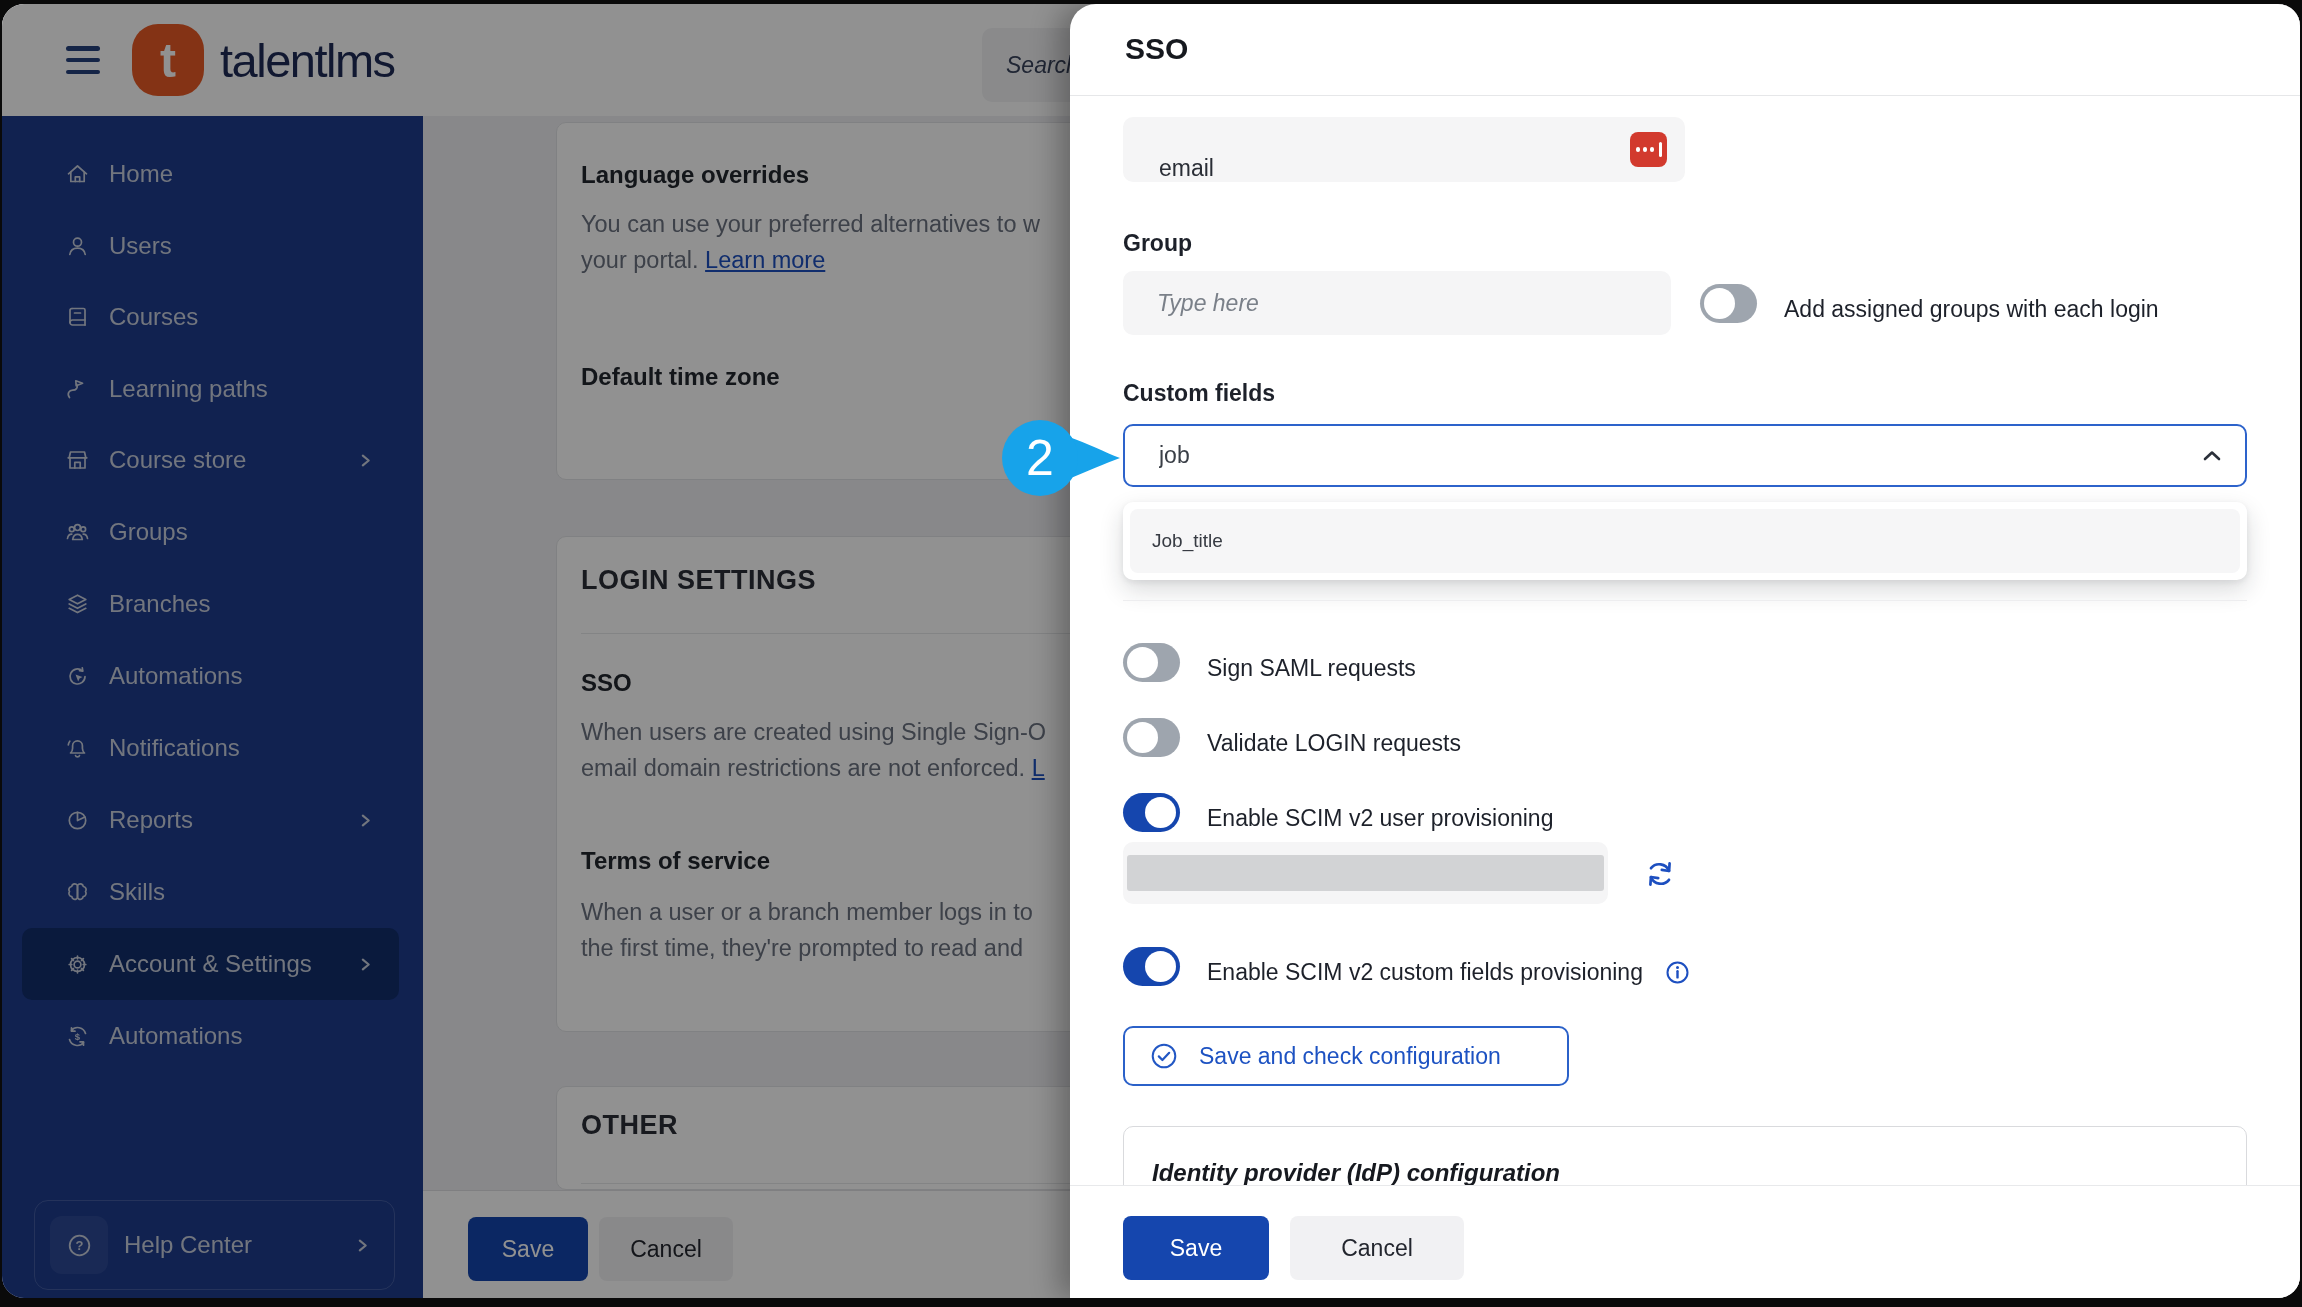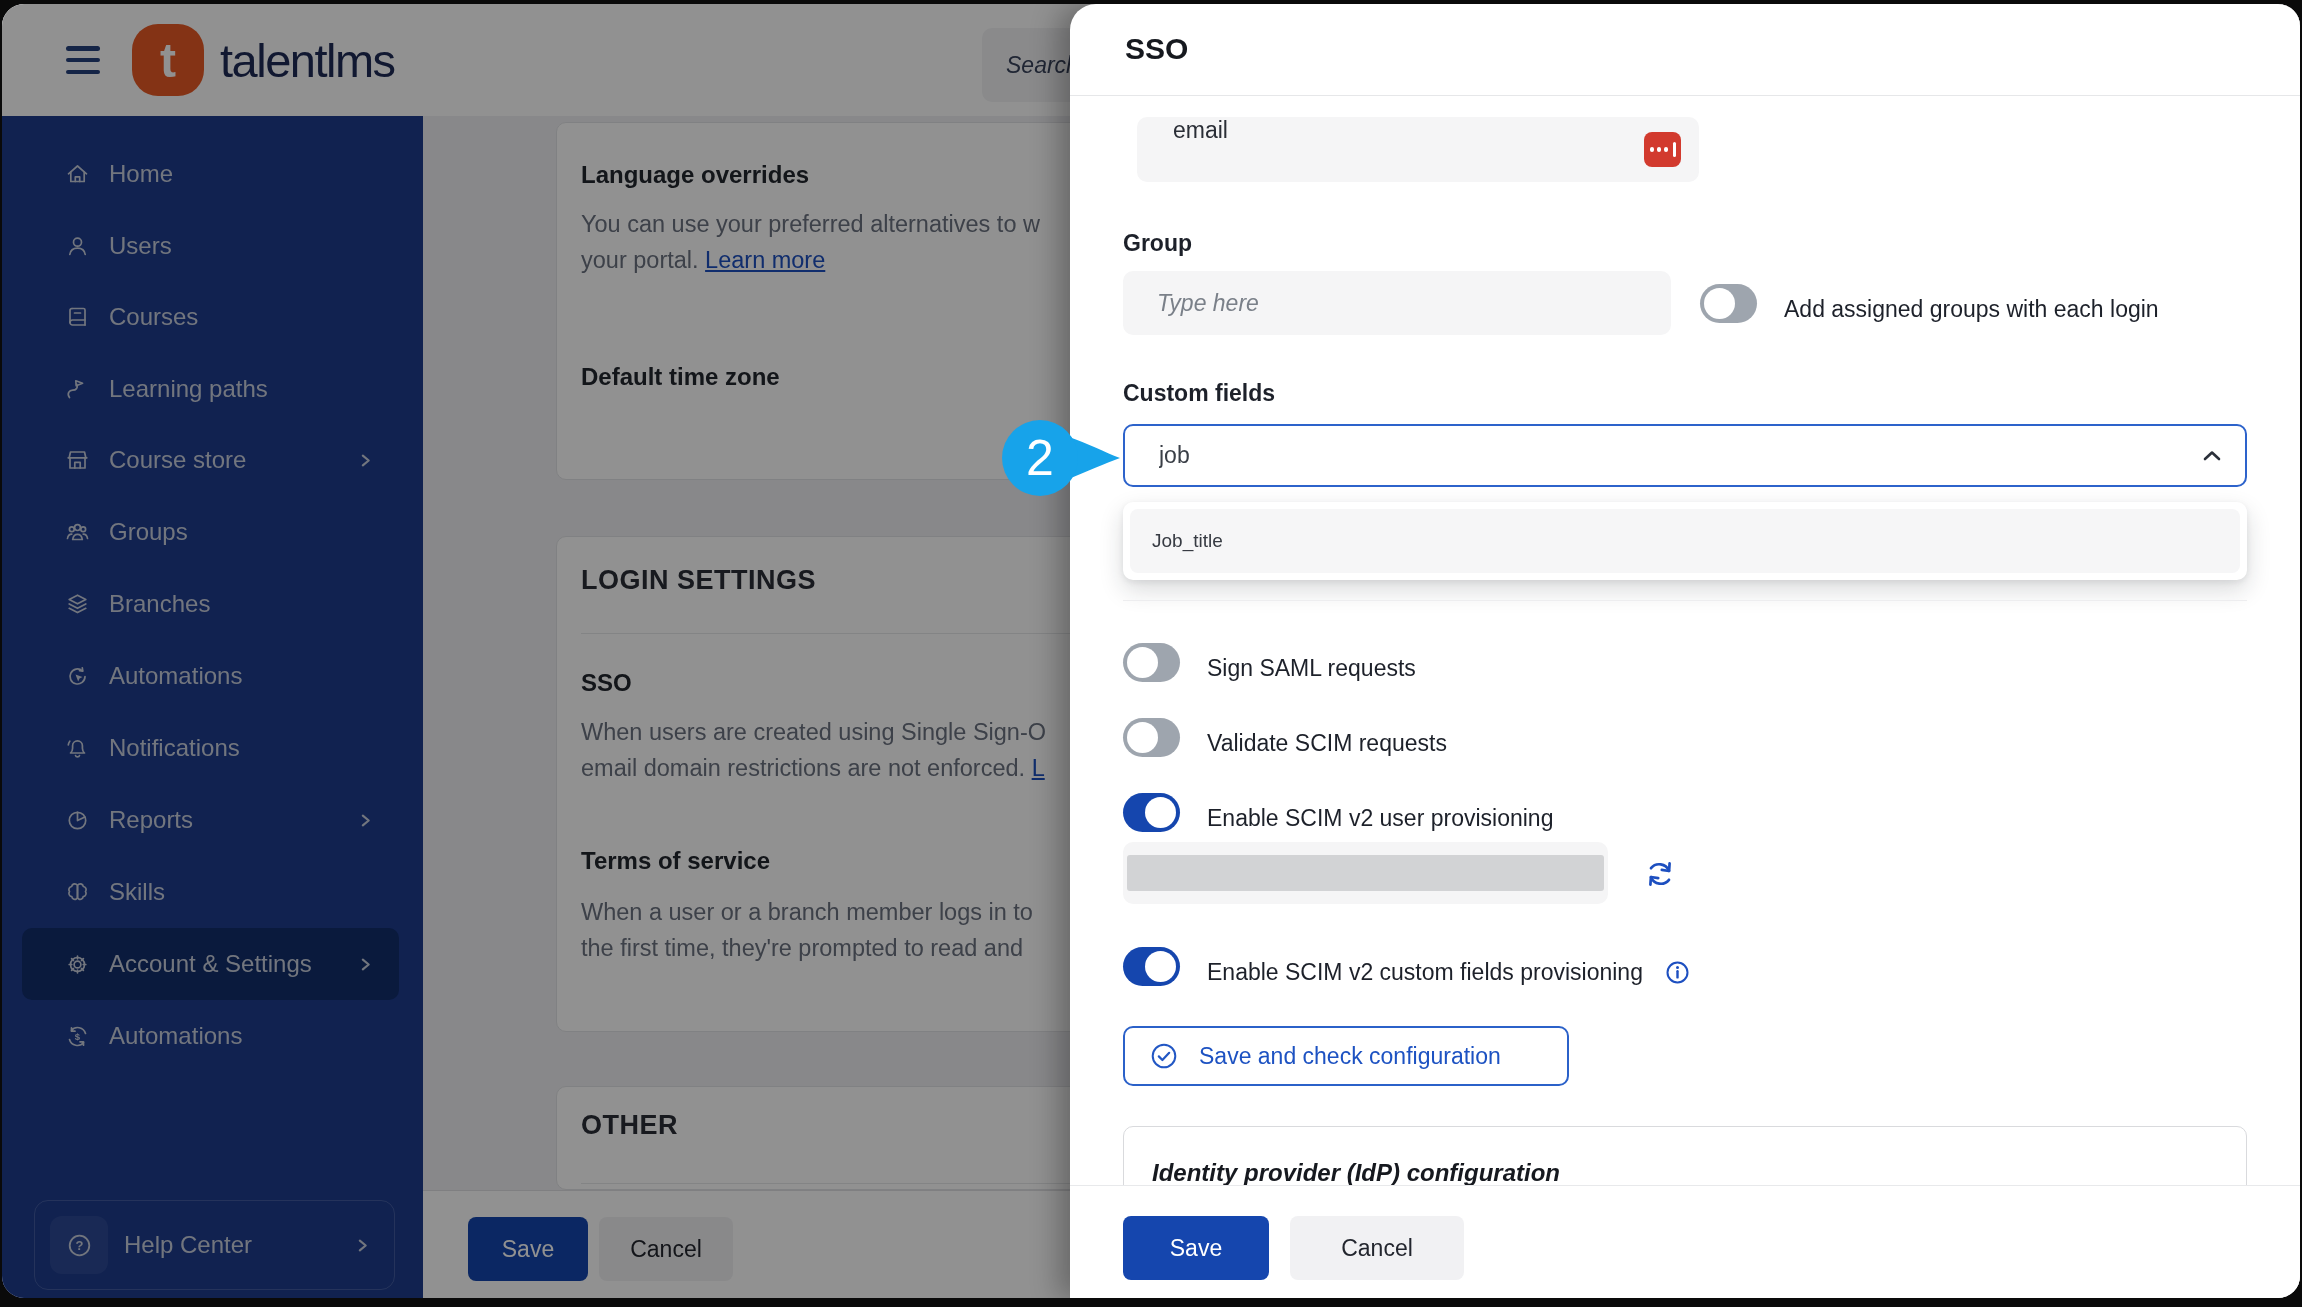--- a/index.html
+++ b/index.html
@@ -58,22 +58,22 @@
   .overlay{position:absolute;inset:0;background:rgba(0,0,0,0.43);z-index:50}
 
   
   .panel{position:absolute;left:1068px;top:0;width:1230px;height:1294px;background:#ffffff;
          border-radius:26px 0 0 0;z-index:100;box-shadow:-12px 0 28px rgba(0,0,0,0.28)}
   .panel-title{position:absolute;left:55px;top:28px;font-size:30px;font-weight:700;color:#16191f}
   .panel-divider{position:absolute;left:0;right:0;top:91px;height:1px;background:#e6e7e9}
   .field{background:#f5f5f6;border-radius:10px;box-sizing:border-box}
   .plabel{position:absolute;font-size:23px;font-weight:700;color:#1d212a;white-space:nowrap}
   .ptext{font-size:23px;color:#2a2e36}
-  .email-chip{position:absolute;left:67px;top:113px;width:562px;height:65px;display:flex;
-              align-items:flex-start;padding-left:36px}
+  .email-chip{position:absolute;left:53px;top:113px;width:562px;height:65px;display:flex;
+              align-items:flex-end;padding-left:36px}
   .lp-icon{position:absolute;right:18px;top:15px;width:37px;height:35px;border-radius:8px;
            background:#d23a2e;display:flex;align-items:center;justify-content:center;gap:2.5px;cursor:pointer}
   .lp-icon i{width:4.5px;height:4.5px;border-radius:50%;background:#fff}
   .lp-icon b{width:3px;height:15px;border-radius:2px;background:#fff;margin-left:2px}
   input.txt{border:none;outline:none;background:#f5f5f6;border-radius:10px;box-sizing:border-box;
             font-family:"Liberation Sans",sans-serif;font-size:23px;color:#3a3f47;padding-left:34px}
   input.txt::placeholder{font-style:italic;color:#7a8089}
   .cf-wrap{position:absolute;left:53px;top:420px;width:1124px;height:63px}
   .cf-wrap input{width:100%;height:100%;background:#fff;border:2px solid #2d63cb;border-radius:10px}
   .cf-wrap svg{position:absolute;right:22px;top:19px}
@@ -347,21 +347,21 @@
     <div class="trow" style="top:639px">
       <div class="toggle off">
           <div class="knob"></div>
         </div>
       <span class="tlabel">Sign SAML requests</span>
     </div>
     <div class="trow" style="top:714px">
       <div class="toggle off">
           <div class="knob"></div>
         </div>
-      <span class="tlabel">Validate SCIM requests</span>
+      <span class="tlabel">Validate LOGIN requests</span>
     </div>
     <div class="trow" style="top:789px">
       <div class="toggle on">
           <div class="knob"></div>
         </div>
       <span class="tlabel">Enable SCIM v2 user provisioning</span>
     </div>
 
     <div class="field token">
       <div class="inner"></div>

